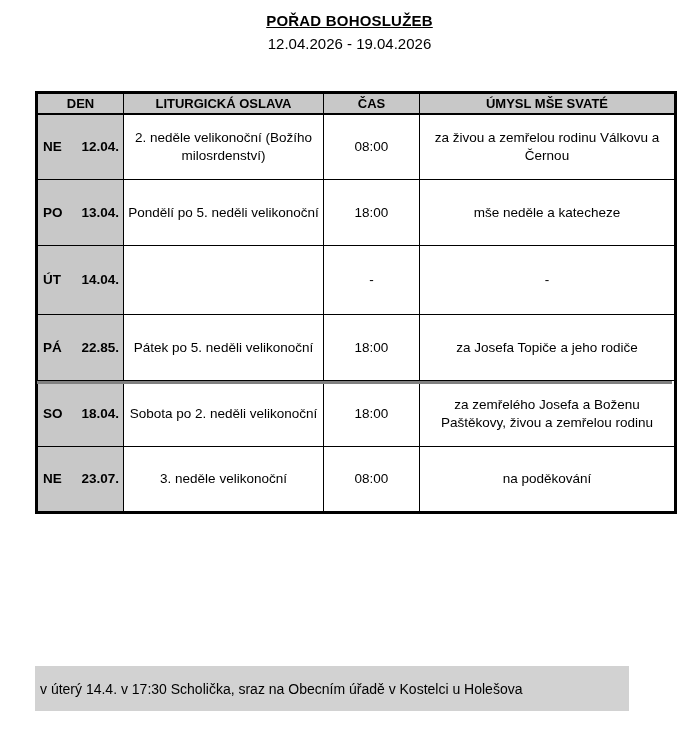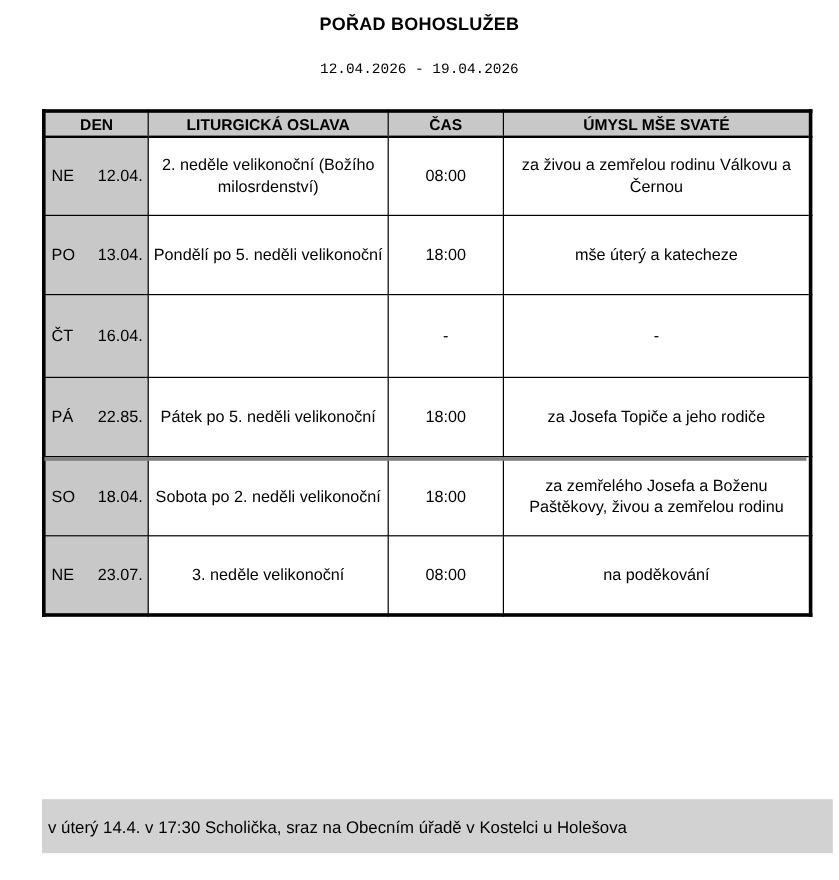--- a/index.html
+++ b/index.html
@@ -11,22 +11,22 @@
   *{box-sizing:border-box;}
   body{margin:0;background:#ffffff;}
   .page{
     position:relative;
     width:699px;height:733px;
     background:#ffffff;color:#000;
     font-family:"Liberation Sans",sans-serif;
     overflow:hidden;
   }
   .titles{padding-top:11px;text-align:center;}
-  .title-line{font-weight:bold;font-size:15px;line-height:20px;letter-spacing:0.2px;}
-  .date-range{font-size:12px;line-height:19px;margin-top:18px;font-family:Liberation Mono, monospace;}
+  .title-line{font-weight:bold;font-size:15px;line-height:20px;letter-spacing:0.2px;text-decoration:underline;}
+  .date-range{font-size:15px;line-height:19px;margin-top:3px;}
 
   table.schedule{
     position:absolute;left:35px;top:91px;
     width:639px;
     border-collapse:collapse;table-layout:fixed;
     border:3px solid var(--border-black);
   }
   col.c-den{width:87px;}
   col.c-lit{width:200px;}
   col.c-cas{width:96px;}
@@ -40,38 +40,38 @@
     height:21px;padding:0;text-align:center;margin-top:16px;
   }
   td{
     border:1px solid var(--border-black);
     font-size:13.5px;line-height:1.3;
     text-align:center;vertical-align:middle;
     height:66px;padding:0 3px;
   }
   td.day-cell{
     background:var(--cell-gray);
-    font-weight:normal;padding:0;
+    font-weight:bold;padding:0;
   }
   .day-inner{
     display:flex;justify-content:space-between;align-items:center;
     padding:0 4px 0 5px;font-size:13.5px;
   }
   td.intention-cell{padding:0 1px;}
   tr.row-tall td{height:69px;}
 
   .pagebreak-line{
     position:absolute;left:37px;top:381px;
     width:635px;height:3px;
     background:var(--pagebreak-gray);
   }
 
   .footer-note{
     position:absolute;left:35px;top:666px;
-    width:659px;height:45px;
+    width:594px;height:45px;
     background:var(--footer-gray);
     display:flex;align-items:center;
     font-size:14px;padding-left:5px;text-align:right;
   }
 </style>
 </head>
 <body>
 
 <div class="page">
 
@@ -109,27 +109,27 @@
       </tr>
       <tr>
         <td class="day-cell">
           <div class="day-inner">
             <span>PO</span>
             <span>13.04.</span>
           </div>
         </td>
         <td>Pondělí po 5. neděli velikonoční</td>
         <td>18:00</td>
-        <td class="intention-cell">mše úterý a katecheze</td>
+        <td class="intention-cell">mše neděle a katecheze</td>
       </tr>
       <tr class="row-tall">
         <td class="day-cell">
           <div class="day-inner">
-            <span>ČT</span>
-            <span>16.04.</span>
+            <span>ÚT</span>
+            <span>14.04.</span>
           </div>
         </td>
         <td></td>
         <td>-</td>
         <td class="intention-cell">-</td>
       </tr>
       <tr>
         <td class="day-cell">
           <div class="day-inner">
             <span>PÁ</span>

